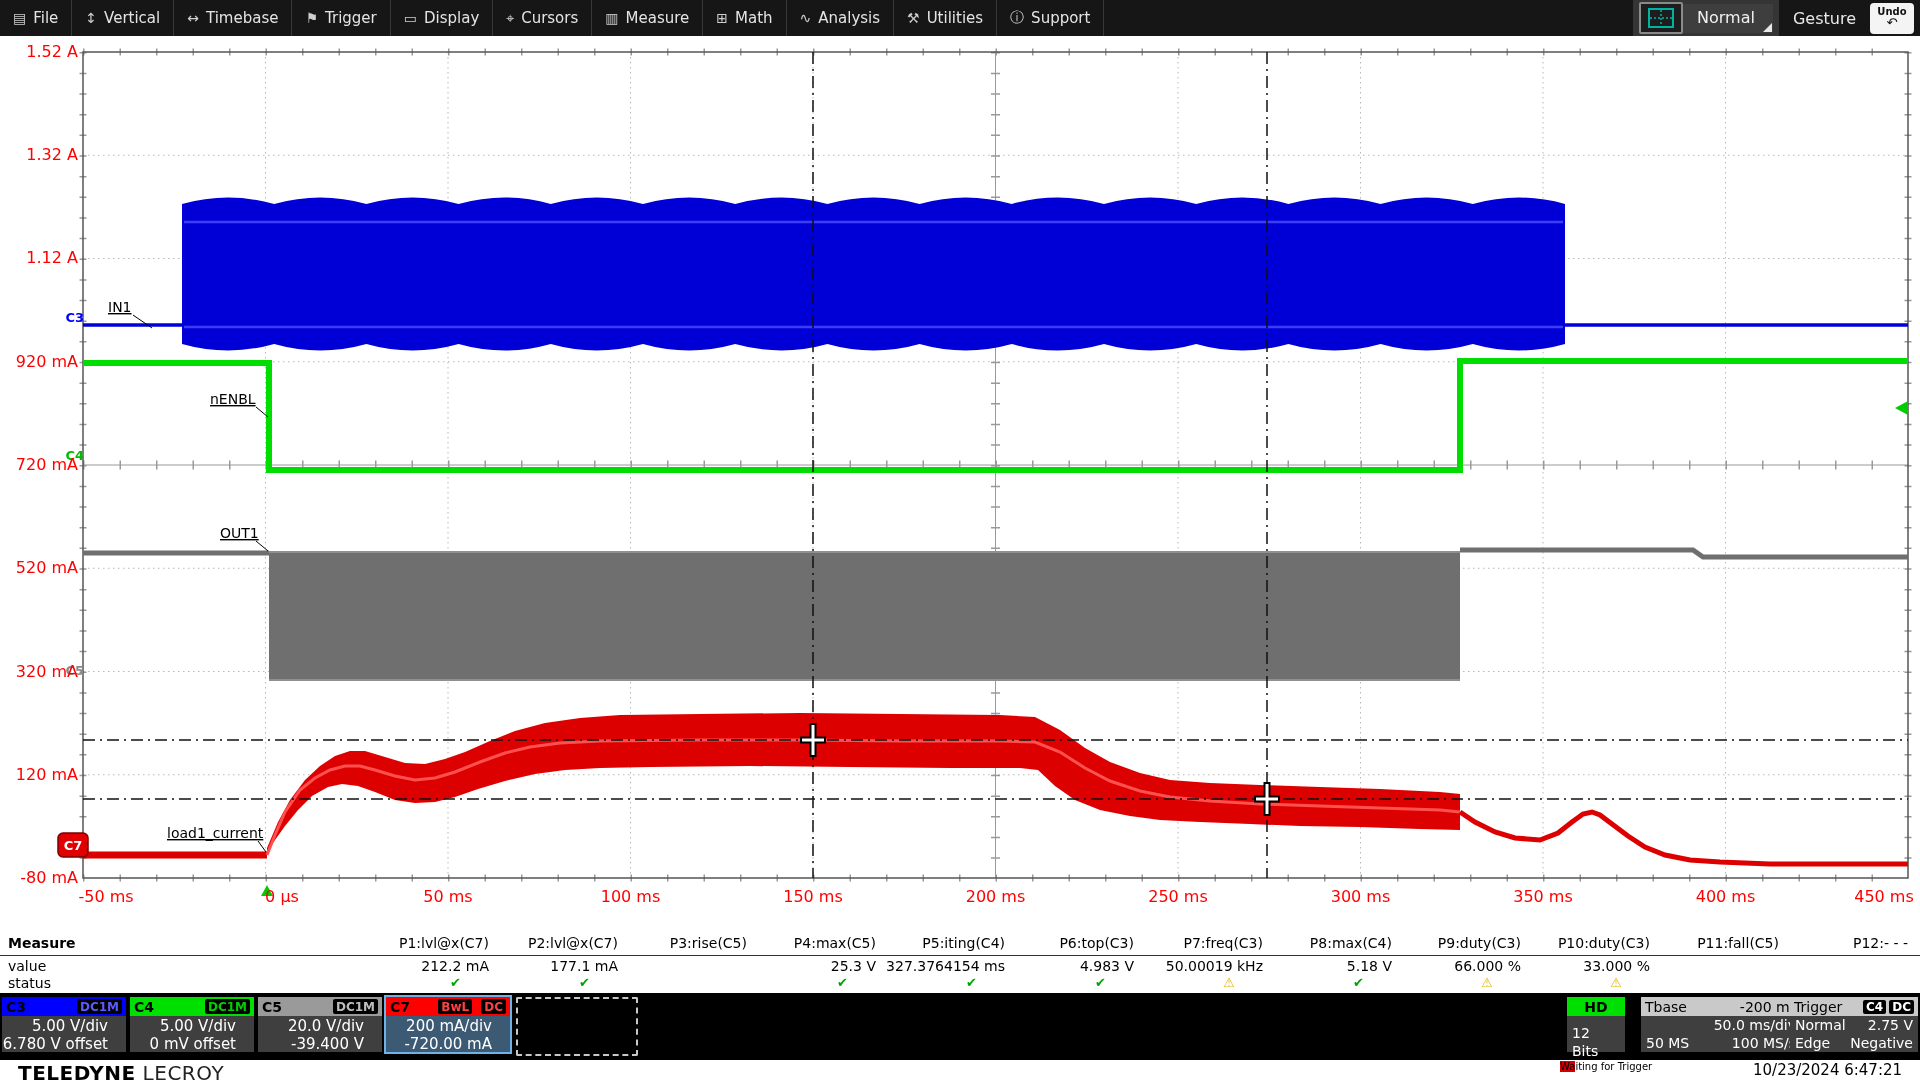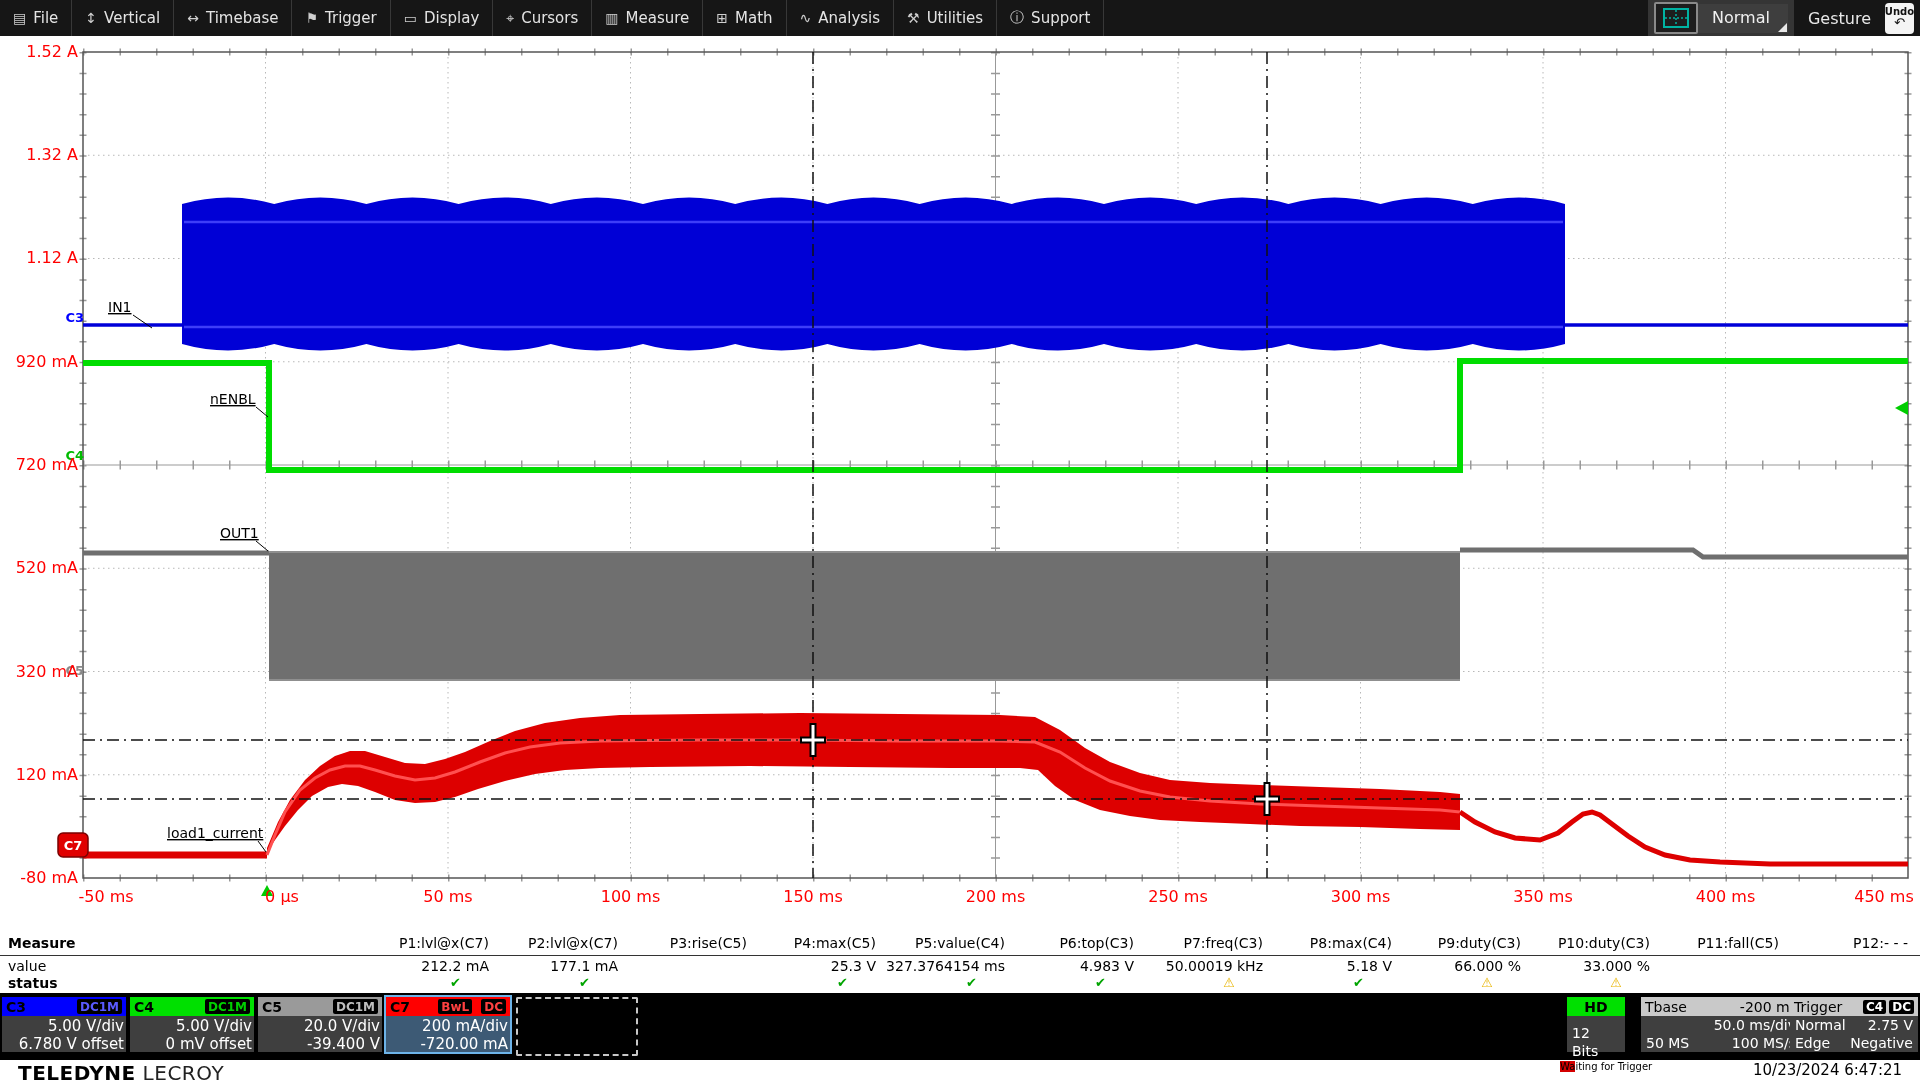--- a/index.html
+++ b/index.html
@@ -12,21 +12,21 @@
              border-right:1px solid #383838;cursor:default;}
   .menu-item .mi-icon{font-size:14px;color:#cfcfcf;}
   #menubar-right{margin-left:auto;display:flex;align-items:center;gap:10px;padding-right:6px;}
   #display-group{display:flex;align-items:center;background:#353535;height:36px;padding:0 6px;position:relative;}
   #grid-btn{width:40px;height:28px;background:#1d1d1d;border:2px solid #8a8a8a;border-radius:2px;
             display:flex;align-items:center;justify-content:center;}
   #normal-btn{position:relative;color:#f0f0f0;font-size:16px;padding:4px 18px 6px 14px;background:#3e3e3e;}
   #normal-btn .fold{position:absolute;right:1px;bottom:1px;width:0;height:0;
                     border-left:9px solid transparent;border-bottom:9px solid #e8e8e8;}
   #gesture-label{color:#e8e8e8;font-size:16px;padding:0 4px;}
-  #undo-btn{width:29px;height:31px;background:#f4f4f4;border-radius:4px;display:flex;flex-direction:column;
+  #undo-btn{width:44px;height:31px;background:#f4f4f4;border-radius:4px;display:flex;flex-direction:column;
             align-items:center;justify-content:center;line-height:1;color:#111;}
   #undo-btn .u-txt{font-size:10px;font-weight:bold;}
   #undo-btn .u-arrow{font-size:13px;margin-top:-1px;}
   
   #plot{position:absolute;left:0;top:36px;width:1920px;height:897px;background:#fff;}
   svg{font-family:"DejaVu Sans","Liberation Sans",sans-serif;}
   .axis-lab{fill:#ff0000;font-size:16px;}
   .trace-lab{fill:#000;font-size:14px;text-decoration:underline;}
   .chmark{font-size:13px;font-weight:bold;}
   
@@ -40,21 +40,21 @@
   .mstatus[data-st="ok"]::before{content:"\2714";color:#00a400;}
   .mstatus[data-st="warn"]::before{content:"\26A0";color:#e8b400;}
   .mstatus[data-st=""]::before{content:"";}
   
   #bottomstrip{position:absolute;left:0;top:993px;width:1920px;height:67px;background:#000;}
   .chbox{position:absolute;top:4px;width:124px;height:55px;background:#3f3f3f;}
   .chbox .chhead{height:19px;display:flex;align-items:center;justify-content:space-between;
                  padding:0 4px;font-size:14px;color:#000;font-weight:bold;}
   .chbox .badge{background:#000;font-size:12px;font-weight:bold;padding:0 3px;border-radius:2px;height:15px;
                 display:flex;align-items:center;}
-  .chbox .chbody{padding:1px 2px 0 0;text-align:right;color:#fff;font-size:15px;line-height:18px;}
+  .chbox .chbody{padding:1px 18px 0 0;text-align:right;color:#fff;font-size:15px;line-height:18px;}
   .dashedslot{position:absolute;top:4px;width:118px;height:55px;border:2px dashed #c8c8c8;border-radius:2px;}
   .infobox{position:absolute;top:4px;height:55px;background:#3f3f3f;}
   .infobox .ihead{height:19px;background:#c9c9c9;color:#000;font-size:14px;display:flex;align-items:center;
                   justify-content:space-between;padding:0 4px;}
   .infobox .iline{display:flex;justify-content:space-between;padding:0 5px;color:#fff;font-size:14px;line-height:18px;}
   .ibadge{background:#000;color:#fff;font-size:12px;font-weight:bold;padding:0 3px;border-radius:2px;}
   
   #statusbar{position:absolute;left:0;top:1060px;width:1920px;height:20px;background:#fff;color:#000;}
   #brand{position:absolute;left:18px;top:1px;font-size:20px;letter-spacing:.5px;}
   #brand .b1{font-weight:bold;}
@@ -275,21 +275,21 @@
       <text x="1543" y="866" text-anchor="middle" class="axis-lab">350 ms</text>
       <text x="1725.5" y="866" text-anchor="middle" class="axis-lab">400 ms</text>
       <text x="1884" y="866" text-anchor="middle" class="axis-lab">450 ms</text>
     </g>
   </svg>
   </div>
 
   <div id="measure">
     <div class="rowhead" style="top:2px;font-weight:bold;">Measure</div>
     <div class="rowhead" style="top:25px;">value</div>
-    <div class="rowhead" style="top:42px;font-weight:bold;">status</div>
+    <div class="rowhead" style="top:42px;">status</div>
     <div class="sep"></div>
 
     <div class="mcol" style="left:359px;">
       <div class="mlabel">P1:lvl@x(C7)</div>
       <div class="mvalue">212.2 mA</div>
       <div class="mstatus" data-st="ok"></div>
     </div>
     <div class="mcol" style="left:488px;">
       <div class="mlabel">P2:lvl@x(C7)</div>
       <div class="mvalue">177.1 mA</div>
@@ -299,21 +299,21 @@
       <div class="mlabel">P3:rise(C5)</div>
       <div class="mvalue"></div>
       <div class="mstatus" data-st=""></div>
     </div>
     <div class="mcol" style="left:746px;">
       <div class="mlabel">P4:max(C5)</div>
       <div class="mvalue">25.3 V</div>
       <div class="mstatus" data-st="ok"></div>
     </div>
     <div class="mcol" style="left:875px;">
-      <div class="mlabel">P5:value(C4)</div>
+      <div class="mlabel">P5:iting(C4)</div>
       <div class="mvalue">327.3764154 ms</div>
       <div class="mstatus" data-st="ok"></div>
     </div>
     <div class="mcol" style="left:1004px;">
       <div class="mlabel">P6:top(C3)</div>
       <div class="mvalue">4.983 V</div>
       <div class="mstatus" data-st="ok"></div>
     </div>
     <div class="mcol" style="left:1133px;">
       <div class="mlabel">P7:freq(C3)</div>

